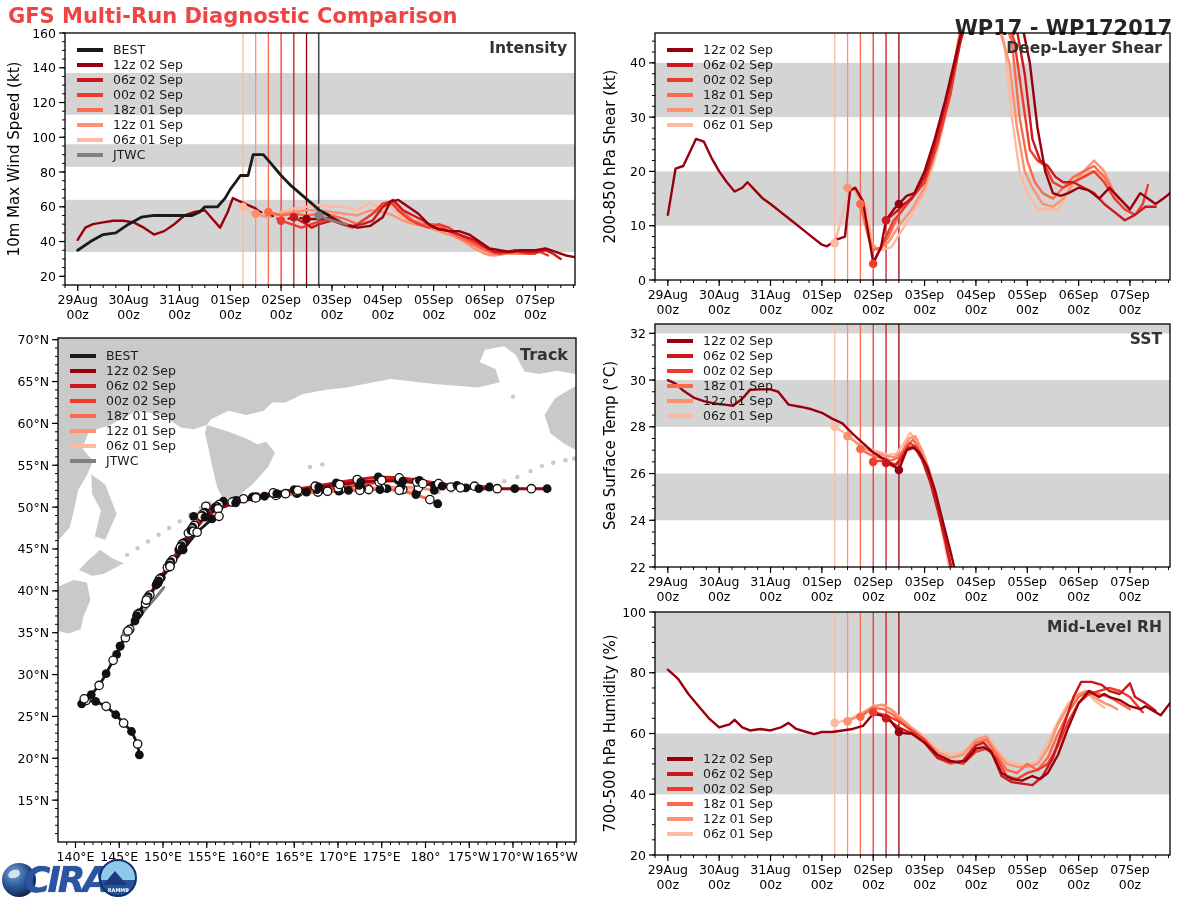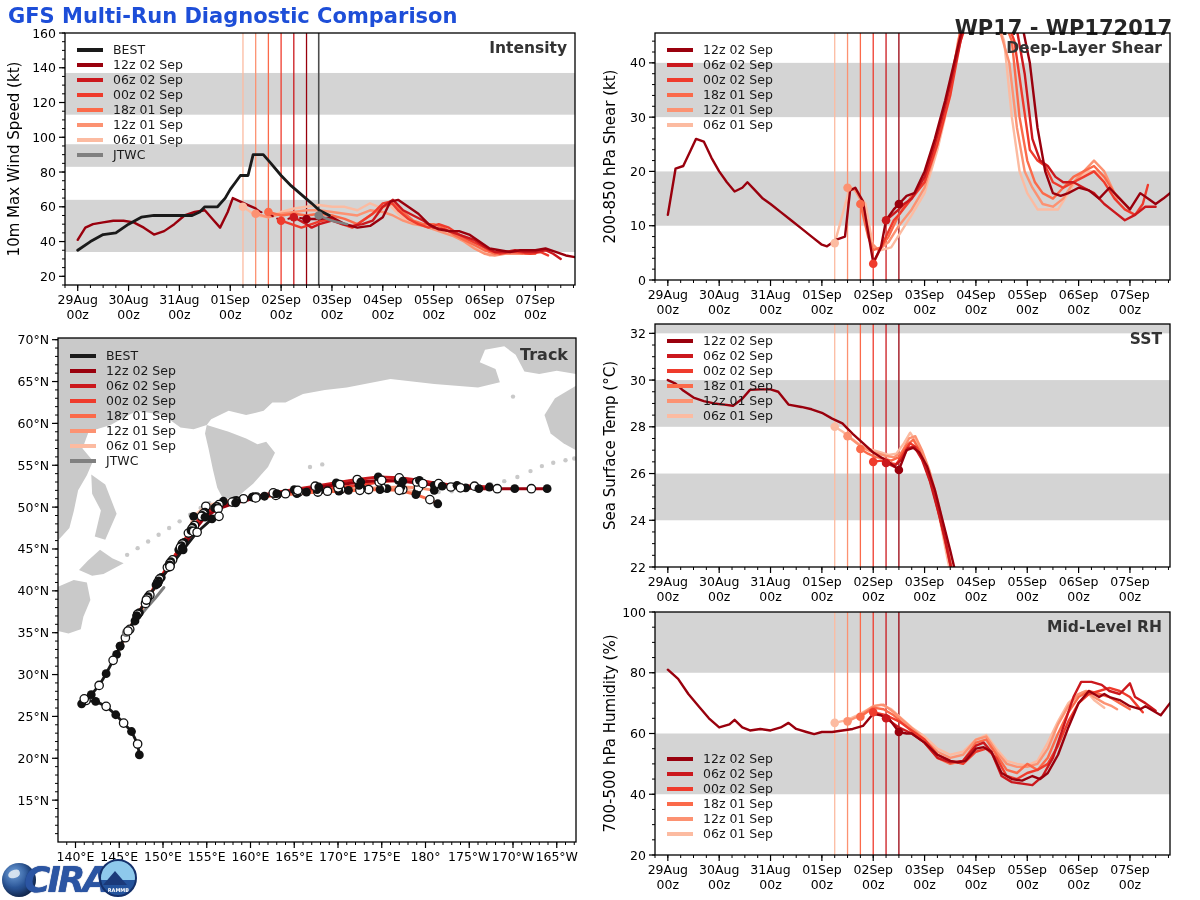--- a/index.html
+++ b/index.html
@@ -1,18 +1,18 @@
 <!DOCTYPE html>
 <html><head>
 <meta charset="utf-8">
 <style>
   html,body{margin:0;padding:0;background:#ffffff;}
   .page{position:relative;width:1200px;height:900px;background:#fff;overflow:hidden;
         font-family:"DejaVu Sans",sans-serif;}
-  .title-left{position:absolute;left:8px;top:4px;font-size:21px;font-weight:bold;color:#1d4ed8;}
+  .title-left{position:absolute;left:8px;top:4px;font-size:21px;font-weight:bold;color:#ef4444;}
   .title-right{position:absolute;right:28px;top:16px;font-size:21px;font-weight:bold;color:#262626;}
   svg#charts{position:absolute;left:0;top:0;}
   .logo{position:absolute;left:2px;top:851px;display:flex;align-items:flex-end;height:46px;}
   .globe{width:34px;height:34px;border-radius:50%;
          background:radial-gradient(circle at 35% 30%,#6f9fd8 0%,#2a5597 45%,#122b5e 100%);
          box-shadow:inset -3px -3px 6px rgba(0,0,0,.4);position:relative;z-index:1;}
   .globe::after{content:"";position:absolute;left:6px;top:7px;width:12px;height:8px;background:#e8eef5;
          border-radius:60% 40% 50% 50%;transform:rotate(-15deg);opacity:.85;}
   .cira-text{font-style:italic;font-weight:bold;font-size:36px;line-height:34px;color:#2b55a3;
          letter-spacing:-3px;margin-left:-12px;z-index:2;text-shadow:0 0 1px #1b3a7a;}

